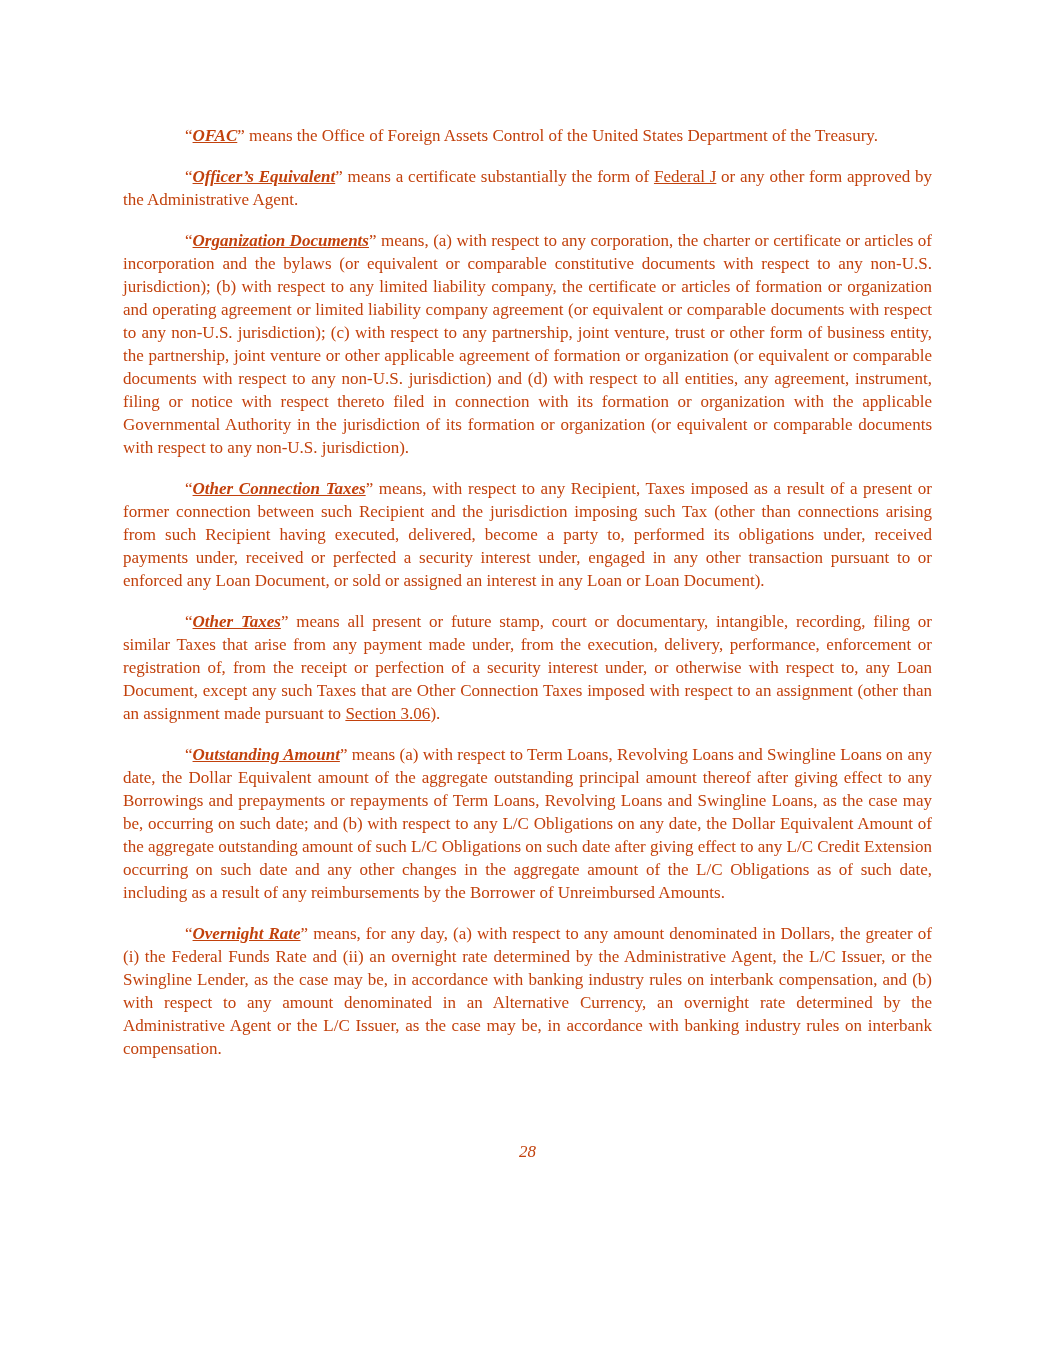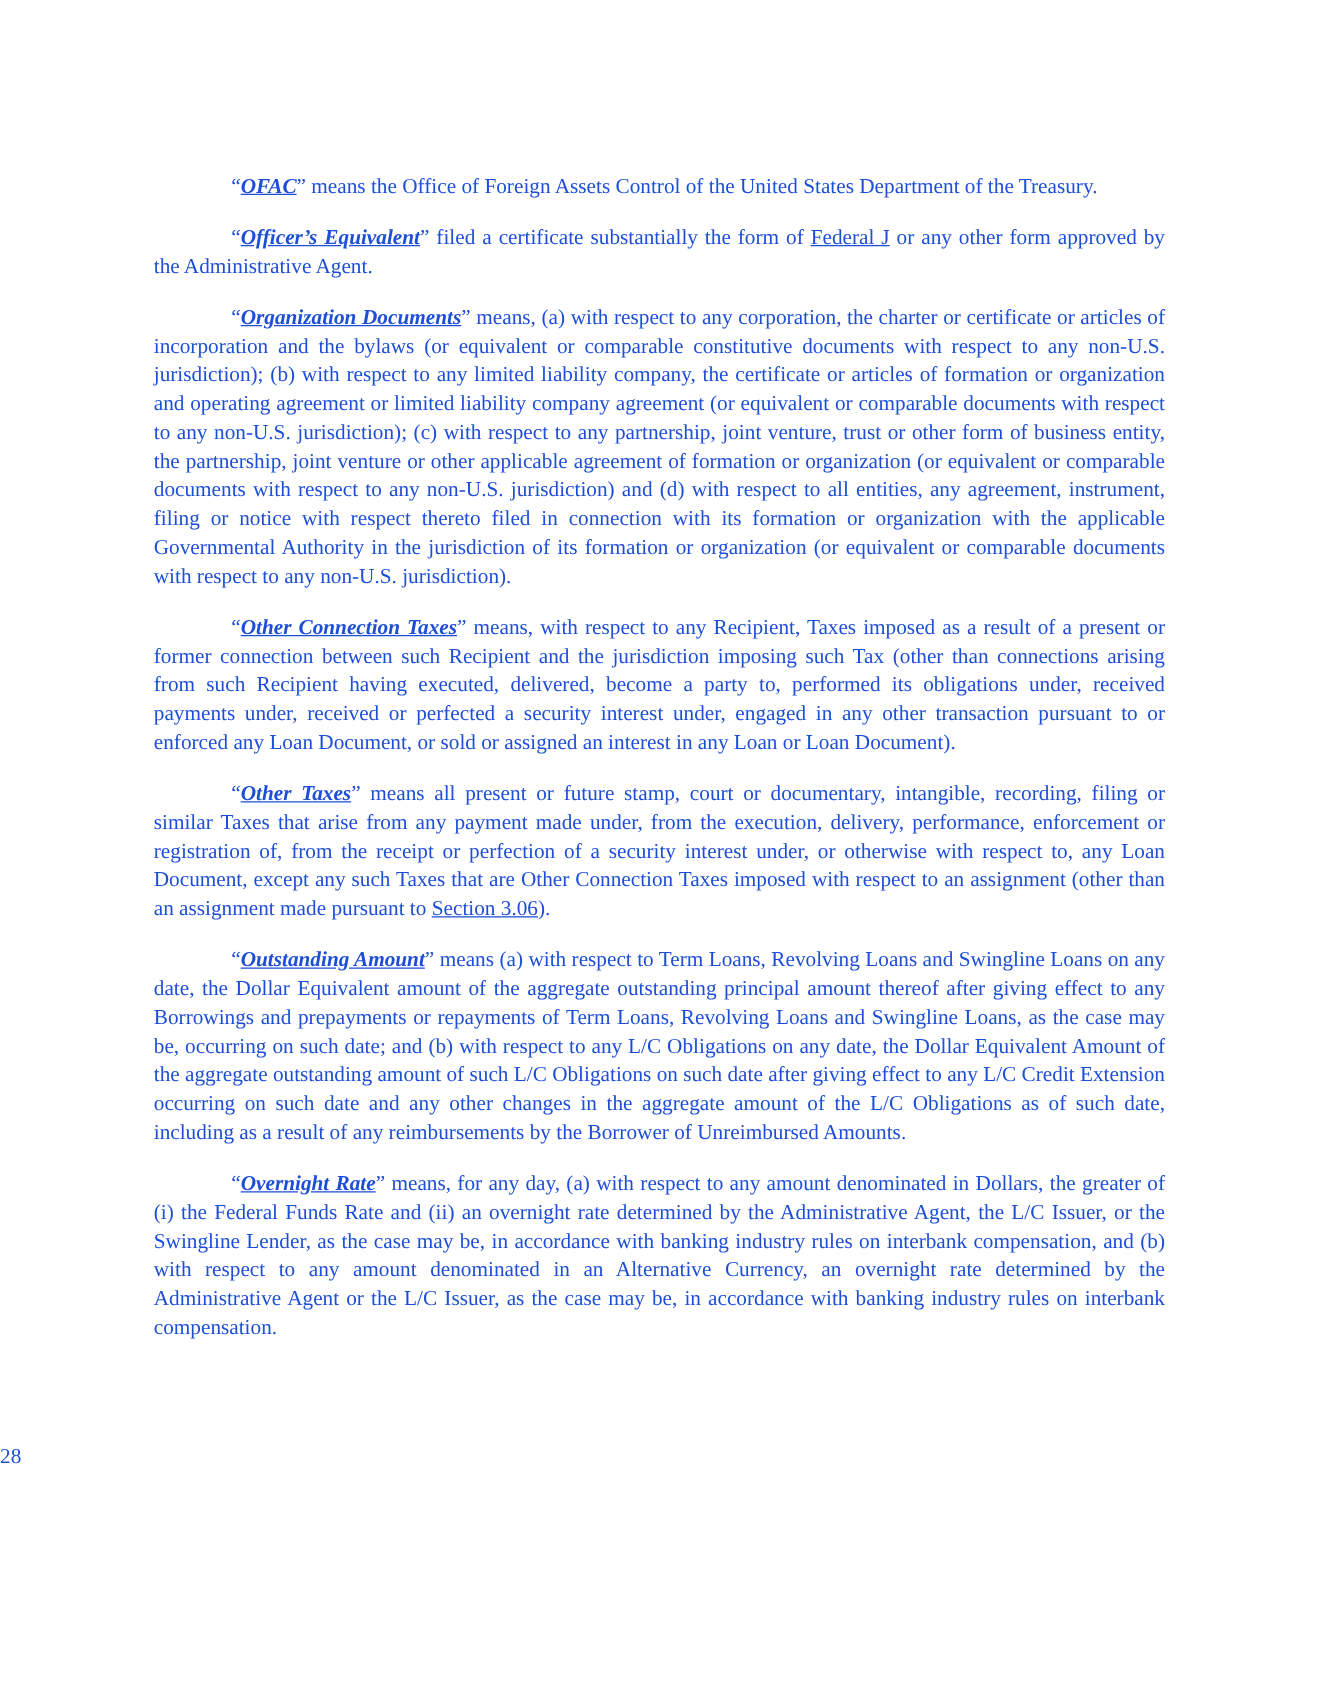--- a/index.html
+++ b/index.html
@@ -4,23 +4,23 @@
 <style>
   html, body {
     margin: 0;
     padding: 0;
     background: #ffffff;
   }
   .page {
     position: relative;
     width: 1055px;
     height: 1218px;
-    margin: 17px auto;
+    margin: 4px auto;
     background: #ffffff;
-    color: #1d4ed8;
+    color: #c2410c;
     font-family: "Liberation Serif", "DejaVu Serif", serif;
     overflow: hidden;
   }
   .doc-body {
     position: absolute;
     top: 120px;
     left: 123px;
     width: 809px;
     font-size: 17px;
     line-height: 23px;
@@ -37,31 +37,32 @@
     text-decoration: underline;
   }
   .run-link {
     text-decoration: underline;
   }
   .page-footer {
     position: absolute;
     bottom: 60px;
     left: 0;
     width: 100%;
-    text-align: left;
+    text-align: center;
     font-size: 17px;
+    font-style: italic;
   }
 </style>
 </head>
 <body>
 
 <div class="page">
   <main class="doc-body" id="doc-body">
       <p class="para"><span class="run-plain">“</span><span class="run-term">OFAC</span><span class="run-plain">” means the Office of Foreign Assets Control of the United States Department of the Treasury.</span></p>
-      <p class="para"><span class="run-plain">“</span><span class="run-term">Officer’s Equivalent</span><span class="run-plain">” filed a certificate substantially the form of </span><span class="run-link">Federal J</span><span class="run-plain"> or any other form approved by the Administrative Agent.</span></p>
+      <p class="para"><span class="run-plain">“</span><span class="run-term">Officer’s Equivalent</span><span class="run-plain">” means a certificate substantially the form of </span><span class="run-link">Federal J</span><span class="run-plain"> or any other form approved by the Administrative Agent.</span></p>
       <p class="para"><span class="run-plain">“</span><span class="run-term">Organization Documents</span><span class="run-plain">” means, (a) with respect to any corporation, the charter or certificate or articles of incorporation and the bylaws (or equivalent or comparable constitutive documents with respect to any non-U.S. jurisdiction); (b) with respect to any limited liability company, the certificate or articles of formation or organization and operating agreement or limited liability company agreement (or equivalent or comparable documents with respect to any non-U.S. jurisdiction); (c) with respect to any partnership, joint venture, trust or other form of business entity, the partnership, joint venture or other applicable agreement of formation or organization (or equivalent or comparable documents with respect to any non-U.S. jurisdiction) and (d) with respect to all entities, any agreement, instrument, filing or notice with respect thereto filed in connection with its formation or organization with the applicable Governmental Authority in the jurisdiction of its formation or organization (or equivalent or comparable documents with respect to any non-U.S. jurisdiction).</span></p>
       <p class="para"><span class="run-plain">“</span><span class="run-term">Other Connection Taxes</span><span class="run-plain">” means, with respect to any Recipient, Taxes imposed as a result of a present or former connection between such Recipient and the jurisdiction imposing such Tax (other than connections arising from such Recipient having executed, delivered, become a party to, performed its obligations under, received payments under, received or perfected a security interest under, engaged in any other transaction pursuant to or enforced any Loan Document, or sold or assigned an interest in any Loan or Loan Document).</span></p>
       <p class="para"><span class="run-plain">“</span><span class="run-term">Other Taxes</span><span class="run-plain">” means all present or future stamp, court or documentary, intangible, recording, filing or similar Taxes that arise from any payment made under, from the execution, delivery, performance, enforcement or registration of, from the receipt or perfection of a security interest under, or otherwise with respect to, any Loan Document, except any such Taxes that are Other Connection Taxes imposed with respect to an assignment (other than an assignment made pursuant to </span><span class="run-link">Section 3.06</span><span class="run-plain">).</span></p>
       <p class="para"><span class="run-plain">“</span><span class="run-term">Outstanding Amount</span><span class="run-plain">” means (a) with respect to Term Loans, Revolving Loans and Swingline Loans on any date, the Dollar Equivalent amount of the aggregate outstanding principal amount thereof after giving effect to any Borrowings and prepayments or repayments of Term Loans, Revolving Loans and Swingline Loans, as the case may be, occurring on such date; and (b) with respect to any L/C Obligations on any date, the Dollar Equivalent Amount of the aggregate outstanding amount of such L/C Obligations on such date after giving effect to any L/C Credit Extension occurring on such date and any other changes in the aggregate amount of the L/C Obligations as of such date, including as a result of any reimbursements by the Borrower of Unreimbursed Amounts.</span></p>
       <p class="para"><span class="run-plain">“</span><span class="run-term">Overnight Rate</span><span class="run-plain">” means, for any day, (a) with respect to any amount denominated in Dollars, the greater of (i) the Federal Funds Rate and (ii) an overnight rate determined by the Administrative Agent, the L/C Issuer, or the Swingline Lender, as the case may be, in accordance with banking industry rules on interbank compensation, and (b) with respect to any amount denominated in an Alternative Currency, an overnight rate determined by the Administrative Agent or the L/C Issuer, as the case may be, in accordance with banking industry rules on interbank compensation.</span></p>
     </main>
   <footer class="page-footer">
     <span>28</span>
   </footer>
 </div>

